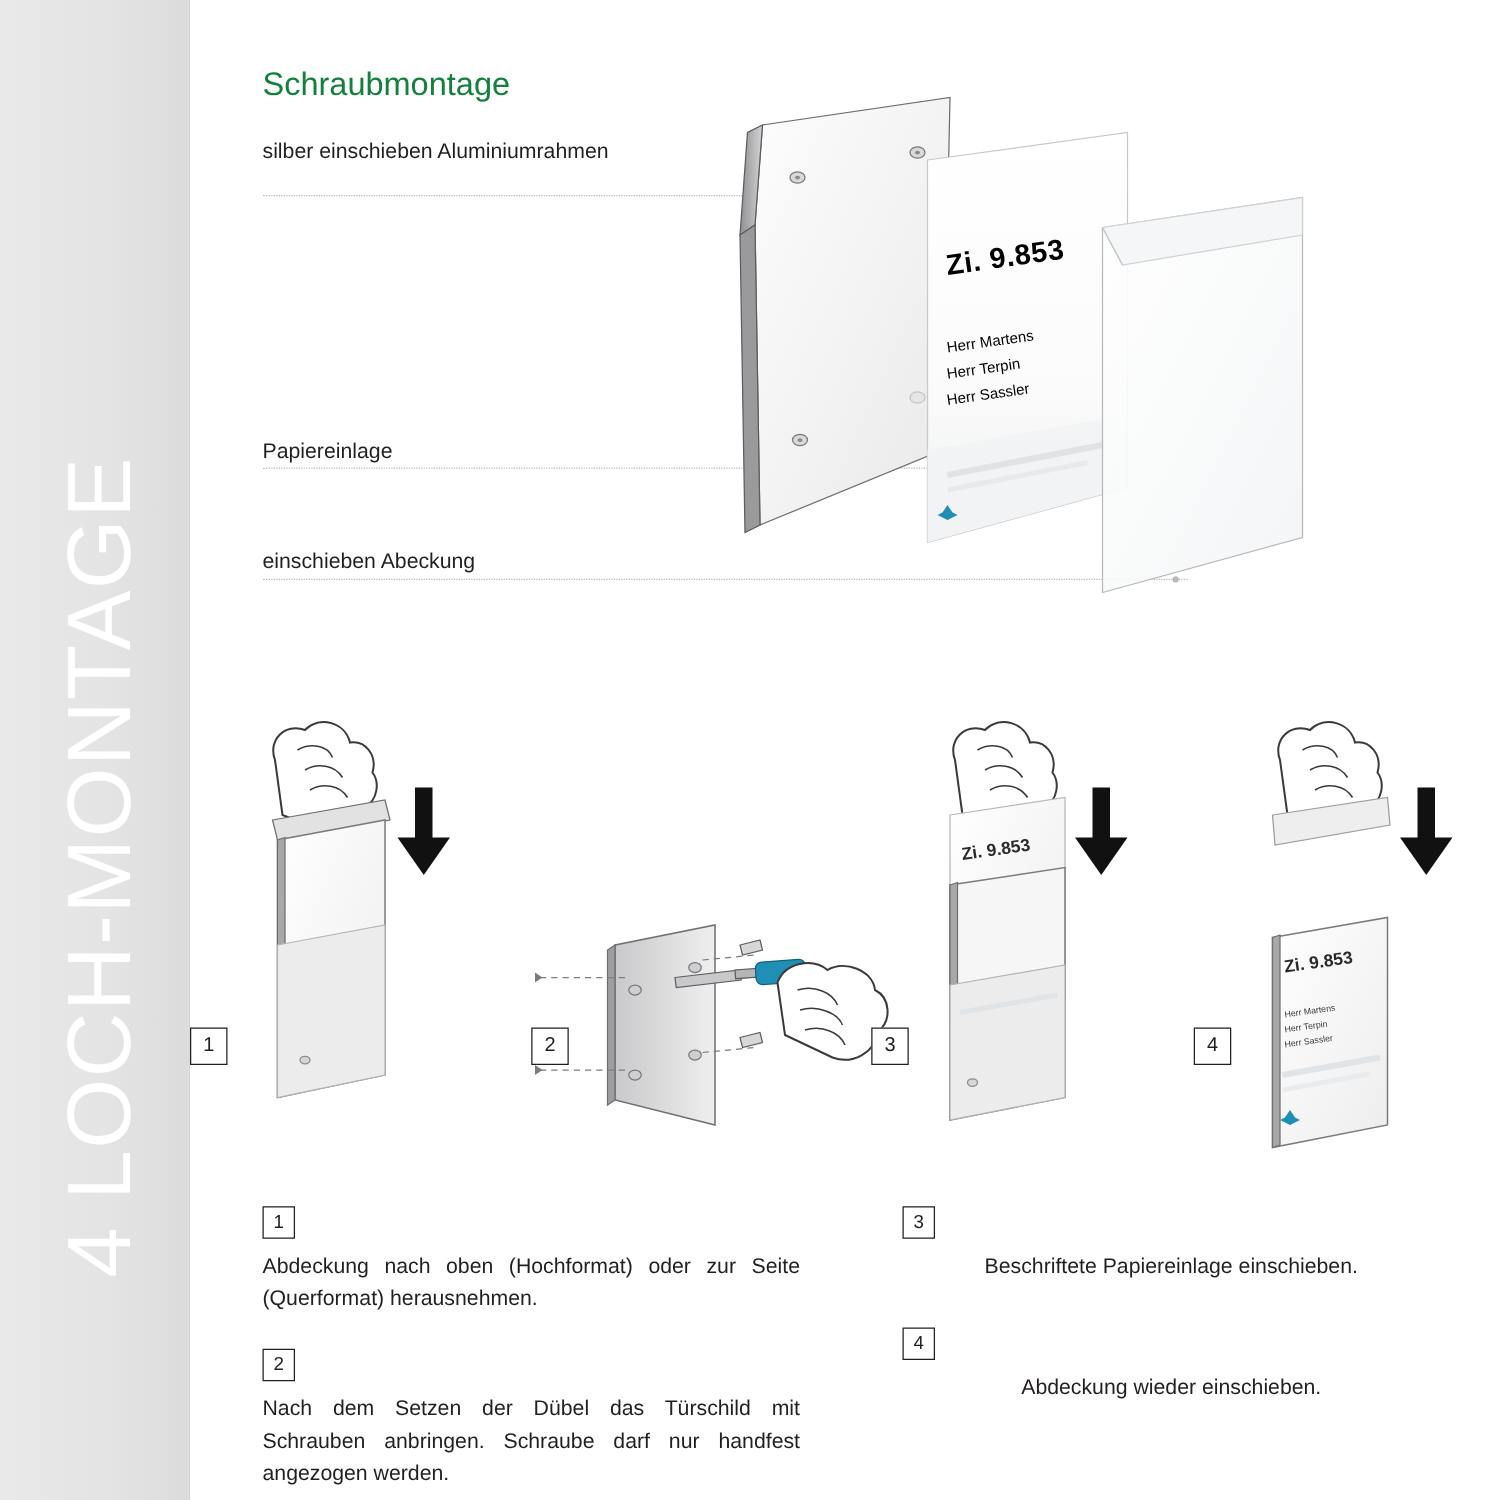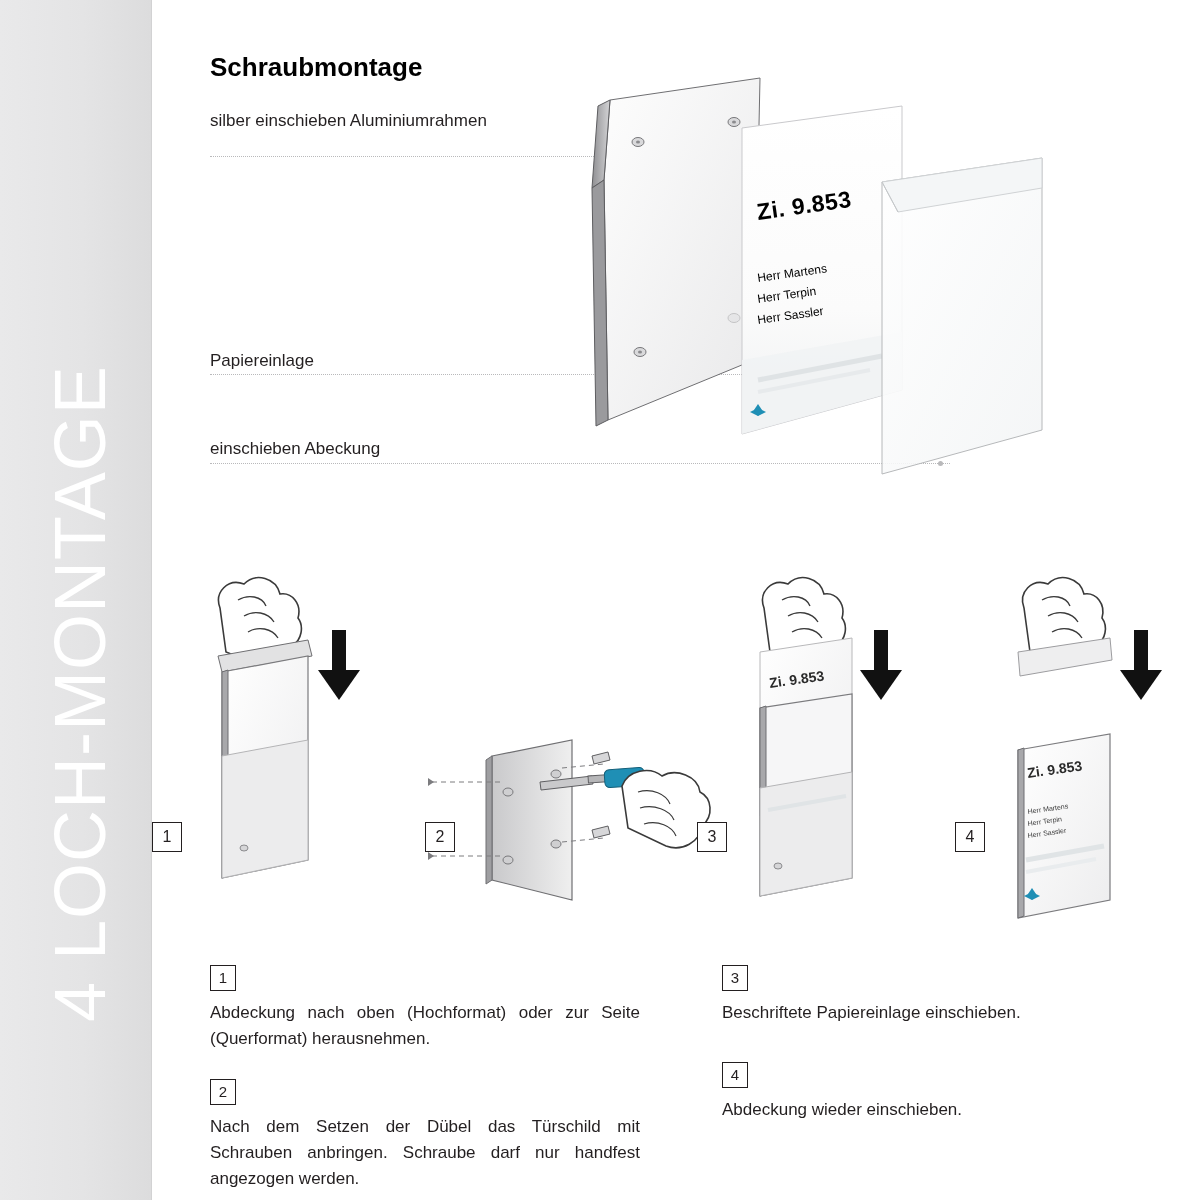--- a/index.html
+++ b/index.html
@@ -33,21 +33,21 @@
     white-space:nowrap;
     line-height:1;
     padding-left:14px;
   }
 
   
   #content { position:absolute; left:152px; top:0; width:1048px; height:1200px; }
 
   #main-heading {
     position:absolute; left:58px; top:52px;
-    font-size:26px; font-weight:700; color:#000000;
+    font-size:26px; font-weight:400; color:#15803d;
   }
 
   .callout-label {
     position:absolute; font-size:17px; color:#231f20; line-height:1.35;
     white-space:nowrap;
   }
   #label-frame { left:58px; top:110px; }
   #label-paper { left:58px; top:350px; }
   #label-cover { left:58px; top:438px; }
 
@@ -88,21 +88,21 @@
 
   .cap-num {
     width:26px; height:26px; border:1px solid #231f20;
     font-size:15px; line-height:24px; text-align:center; color:#231f20;
     background:#fff; margin-bottom:9px;
   }
   .cap-text {
     font-size:17px; line-height:1.55; color:#231f20;
     text-align:justify; margin:0 0 26px 0;
   }
-  .cap-text.nojust { text-align:left; }
+  .cap-text.nojust { text-align:center; }
 
   
   .sign-zi { font-size:23px; font-weight:700; letter-spacing:0.5px; color:#2a2a2a; }
   .sign-name { font-size:12px; color:#3a3a3a; line-height:1.35; }
 </style>
 </head>
 <body>
 
 <div id="side-band">
   <div id="side-band-title">4 LOCH-MONTAGE</div>

